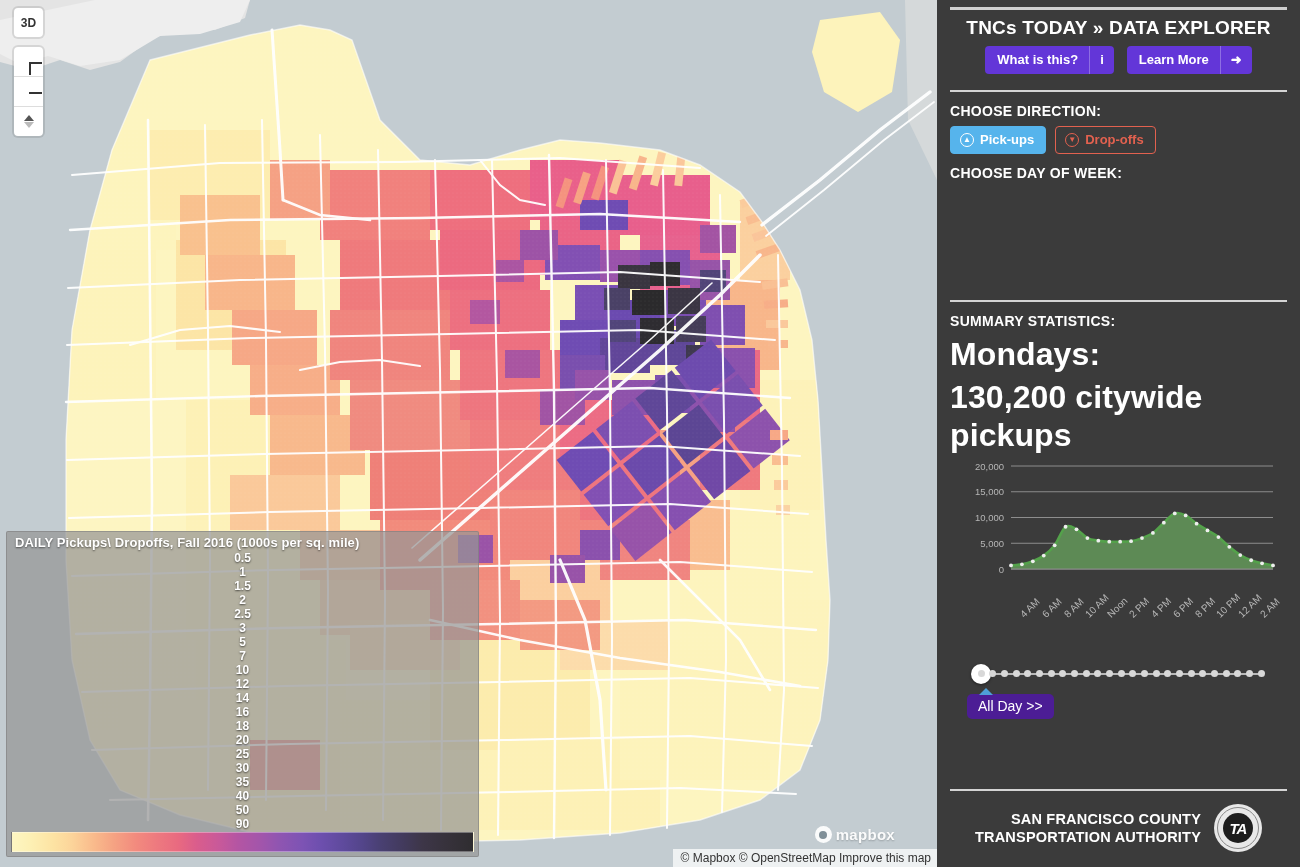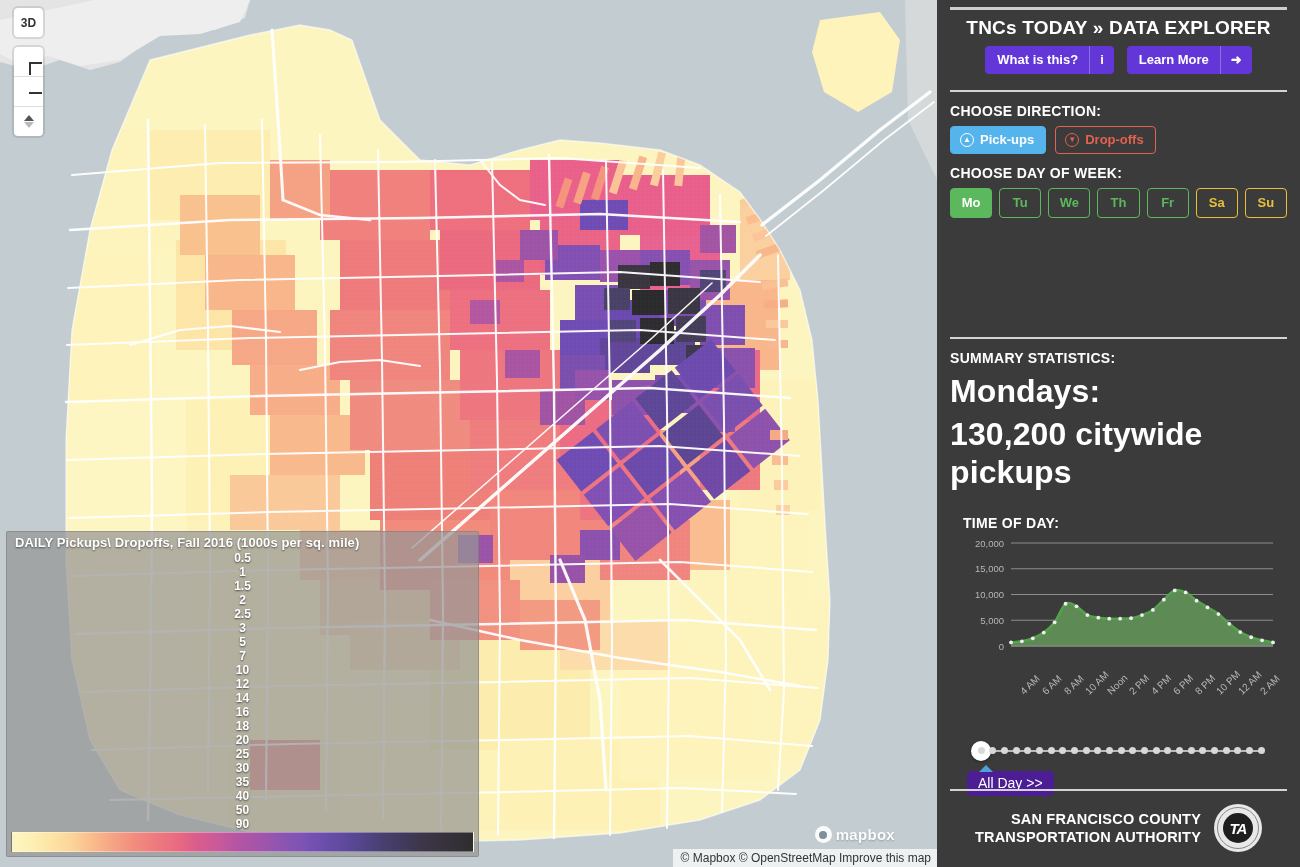--- a/index.html
+++ b/index.html
@@ -430,38 +430,28 @@
           <span class="circ">▲</span>
           <span>Pick-ups</span>
         </div>
         <div class="dir-btn off">
           <span class="circ">▼</span>
           <span>Drop-offs</span>
         </div>
       </div>
 
       <div class="sec-label">CHOOSE DAY OF WEEK:</div>
-      <div class="days">
-        <div class="day sel">Mo</div>
-        <div class="day wk">Tu</div>
-        <div class="day wk">We</div>
-        <div class="day wk">Th</div>
-        <div class="day wk">Fr</div>
-        <div class="day we">Sa</div>
-        <div class="day we">Su</div>
-      </div>
 
       <div class="stats-wrap">
         <div class="rule thin"></div>
         <div class="sec-label">SUMMARY STATISTICS:</div>
         <div class="big">Mondays:</div>
         <div class="big">130,200 citywide pickups</div>
       </div>
 
-      <div class="tod">TIME OF DAY:</div>
 
       <div class="chart-box">
         <svg class="chart-svg" id="tod-chart" width="310" height="125" viewBox="0 0 310 125">
             <line x1="44" x2="306" y1="109" y2="109" stroke="#8d8d8d" stroke-width="1"></line>
             <text x="37" y="112.5" text-anchor="end" fill="#b6b6b6" font-size="9.5" font-family="&quot;Liberation Sans&quot;, sans-serif">0</text>
             <line x1="44" x2="306" y1="83.25" y2="83.25" stroke="#8d8d8d" stroke-width="1"></line>
             <text x="37" y="86.75" text-anchor="end" fill="#b6b6b6" font-size="9.5" font-family="&quot;Liberation Sans&quot;, sans-serif">5,000</text>
             <line x1="44" x2="306" y1="57.5" y2="57.5" stroke="#8d8d8d" stroke-width="1"></line>
             <text x="37" y="61" text-anchor="end" fill="#b6b6b6" font-size="9.5" font-family="&quot;Liberation Sans&quot;, sans-serif">10,000</text>
             <line x1="44" x2="306" y1="31.75" y2="31.75" stroke="#8d8d8d" stroke-width="1"></line>

